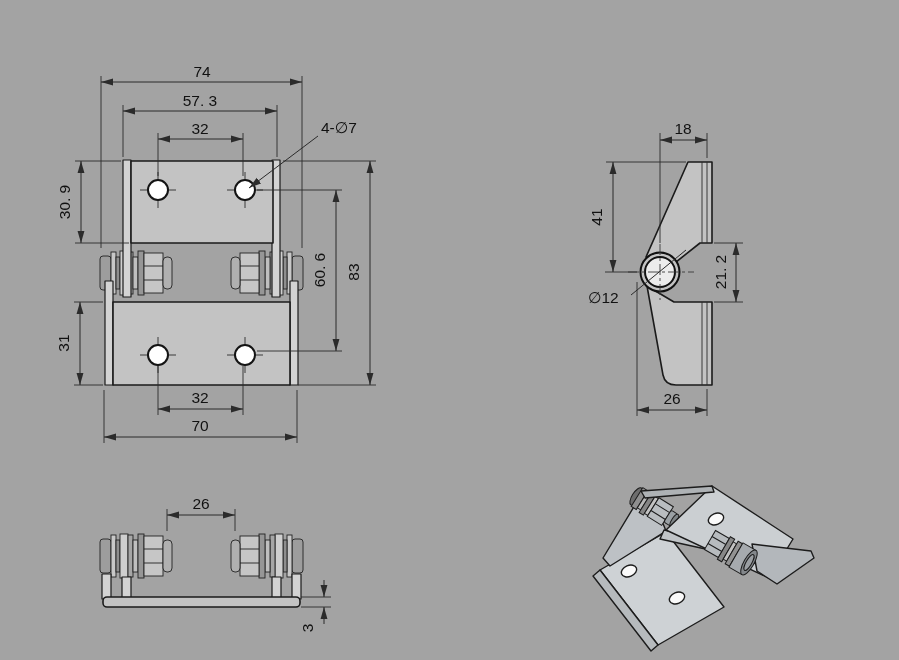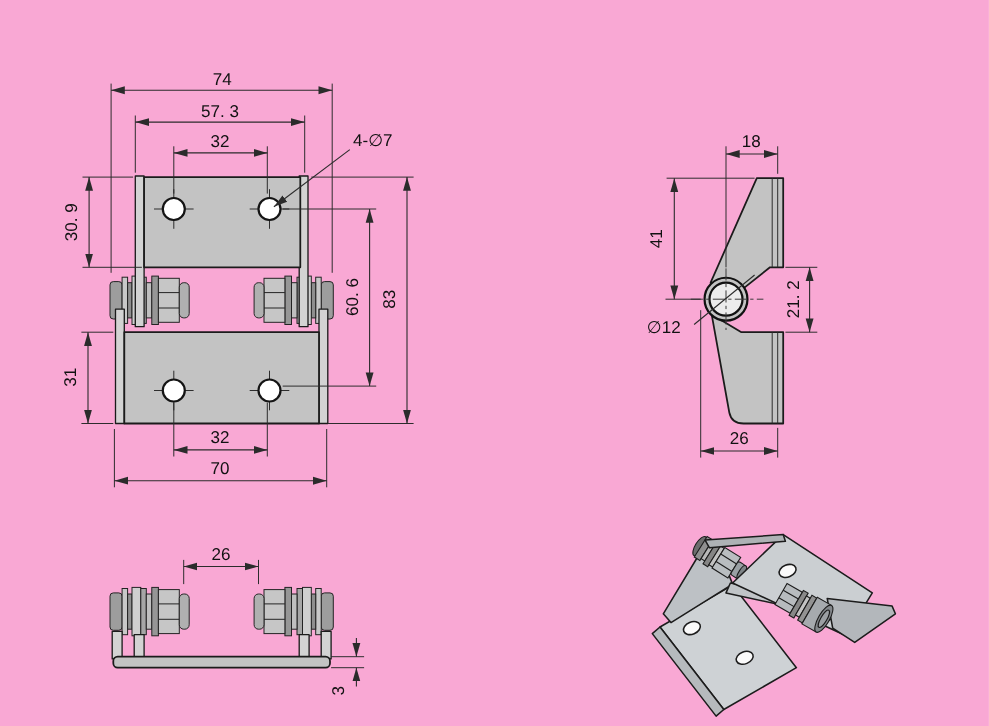--- a/index.html
+++ b/index.html
@@ -1,17 +1,17 @@
 <!DOCTYPE html>
 <html><head>
 <meta charset="utf-8">
 <title>Drawing</title>
 <style>
   html,body{margin:0;padding:0;background:#ffffff;}
-  .stage{position:relative;width:899px;height:660px;background:#f9a8d4;overflow:hidden;}
+  .stage{position:relative;width:899px;height:660px;background:#a3a3a3;overflow:hidden;}
   svg{display:block;}
   .outline{fill:#c3c3c3;stroke:#1b1b1b;stroke-width:1.6;stroke-linejoin:round;}
   .lite{fill:#d3d3d3;stroke:#1b1b1b;stroke-width:1.2;stroke-linejoin:round;}
   .hole{fill:#ffffff;stroke:#141414;stroke-width:2;}
   .dim{stroke:#2b2b2b;stroke-width:1;fill:none;}
   .thin{stroke:#2b2b2b;stroke-width:0.9;fill:none;}
   .cl{stroke:#3a3a3a;stroke-width:0.9;fill:none;stroke-dasharray:11 3 3 3;}
   .dimtext{font:15.5px "Liberation Sans", sans-serif;fill:#111;}
   .bolt rect,.bolt line{stroke:#222;stroke-width:0.9;}
   .iso{stroke:#1c1c1c;stroke-width:1.4;stroke-linejoin:round;}

